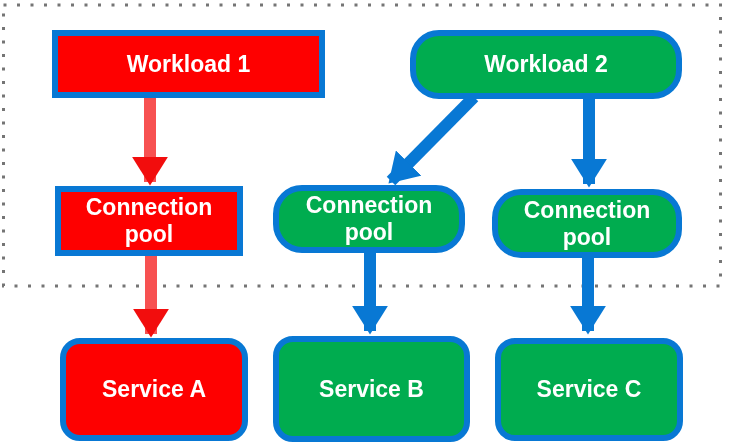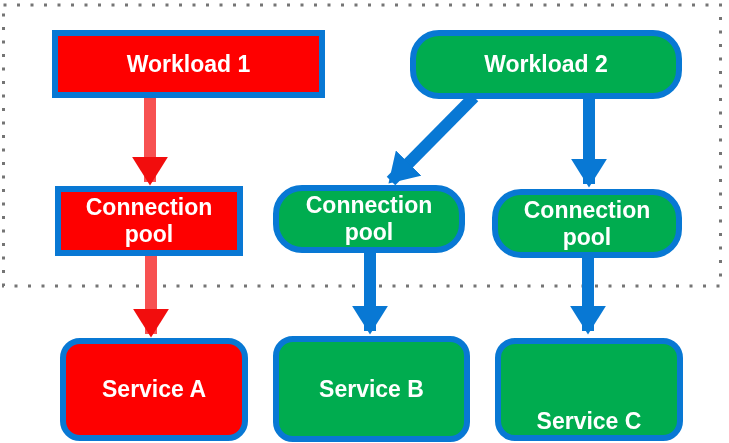--- a/index.html
+++ b/index.html
@@ -102,17 +102,17 @@
   </div>
 
   <div class="node green rounded" style="left:273px; top:336px; width:197px; height:106px;">
     <span>Service B</span>
   </div>
 
   <div class="node red rounded" style="left:60px; top:338px; width:188px; height:103px;">
     <span>Service A</span>
   </div>
 
-  <div class="node green rounded" style="left:495px; top:338px; width:188px; height:103px;align-items:flex-end;">
+  <div class="node green rounded" style="left:495px; top:338px; width:188px; height:103px;">
     <span>Service C</span>
   </div>
 
 </div>
 
 </body></html>

